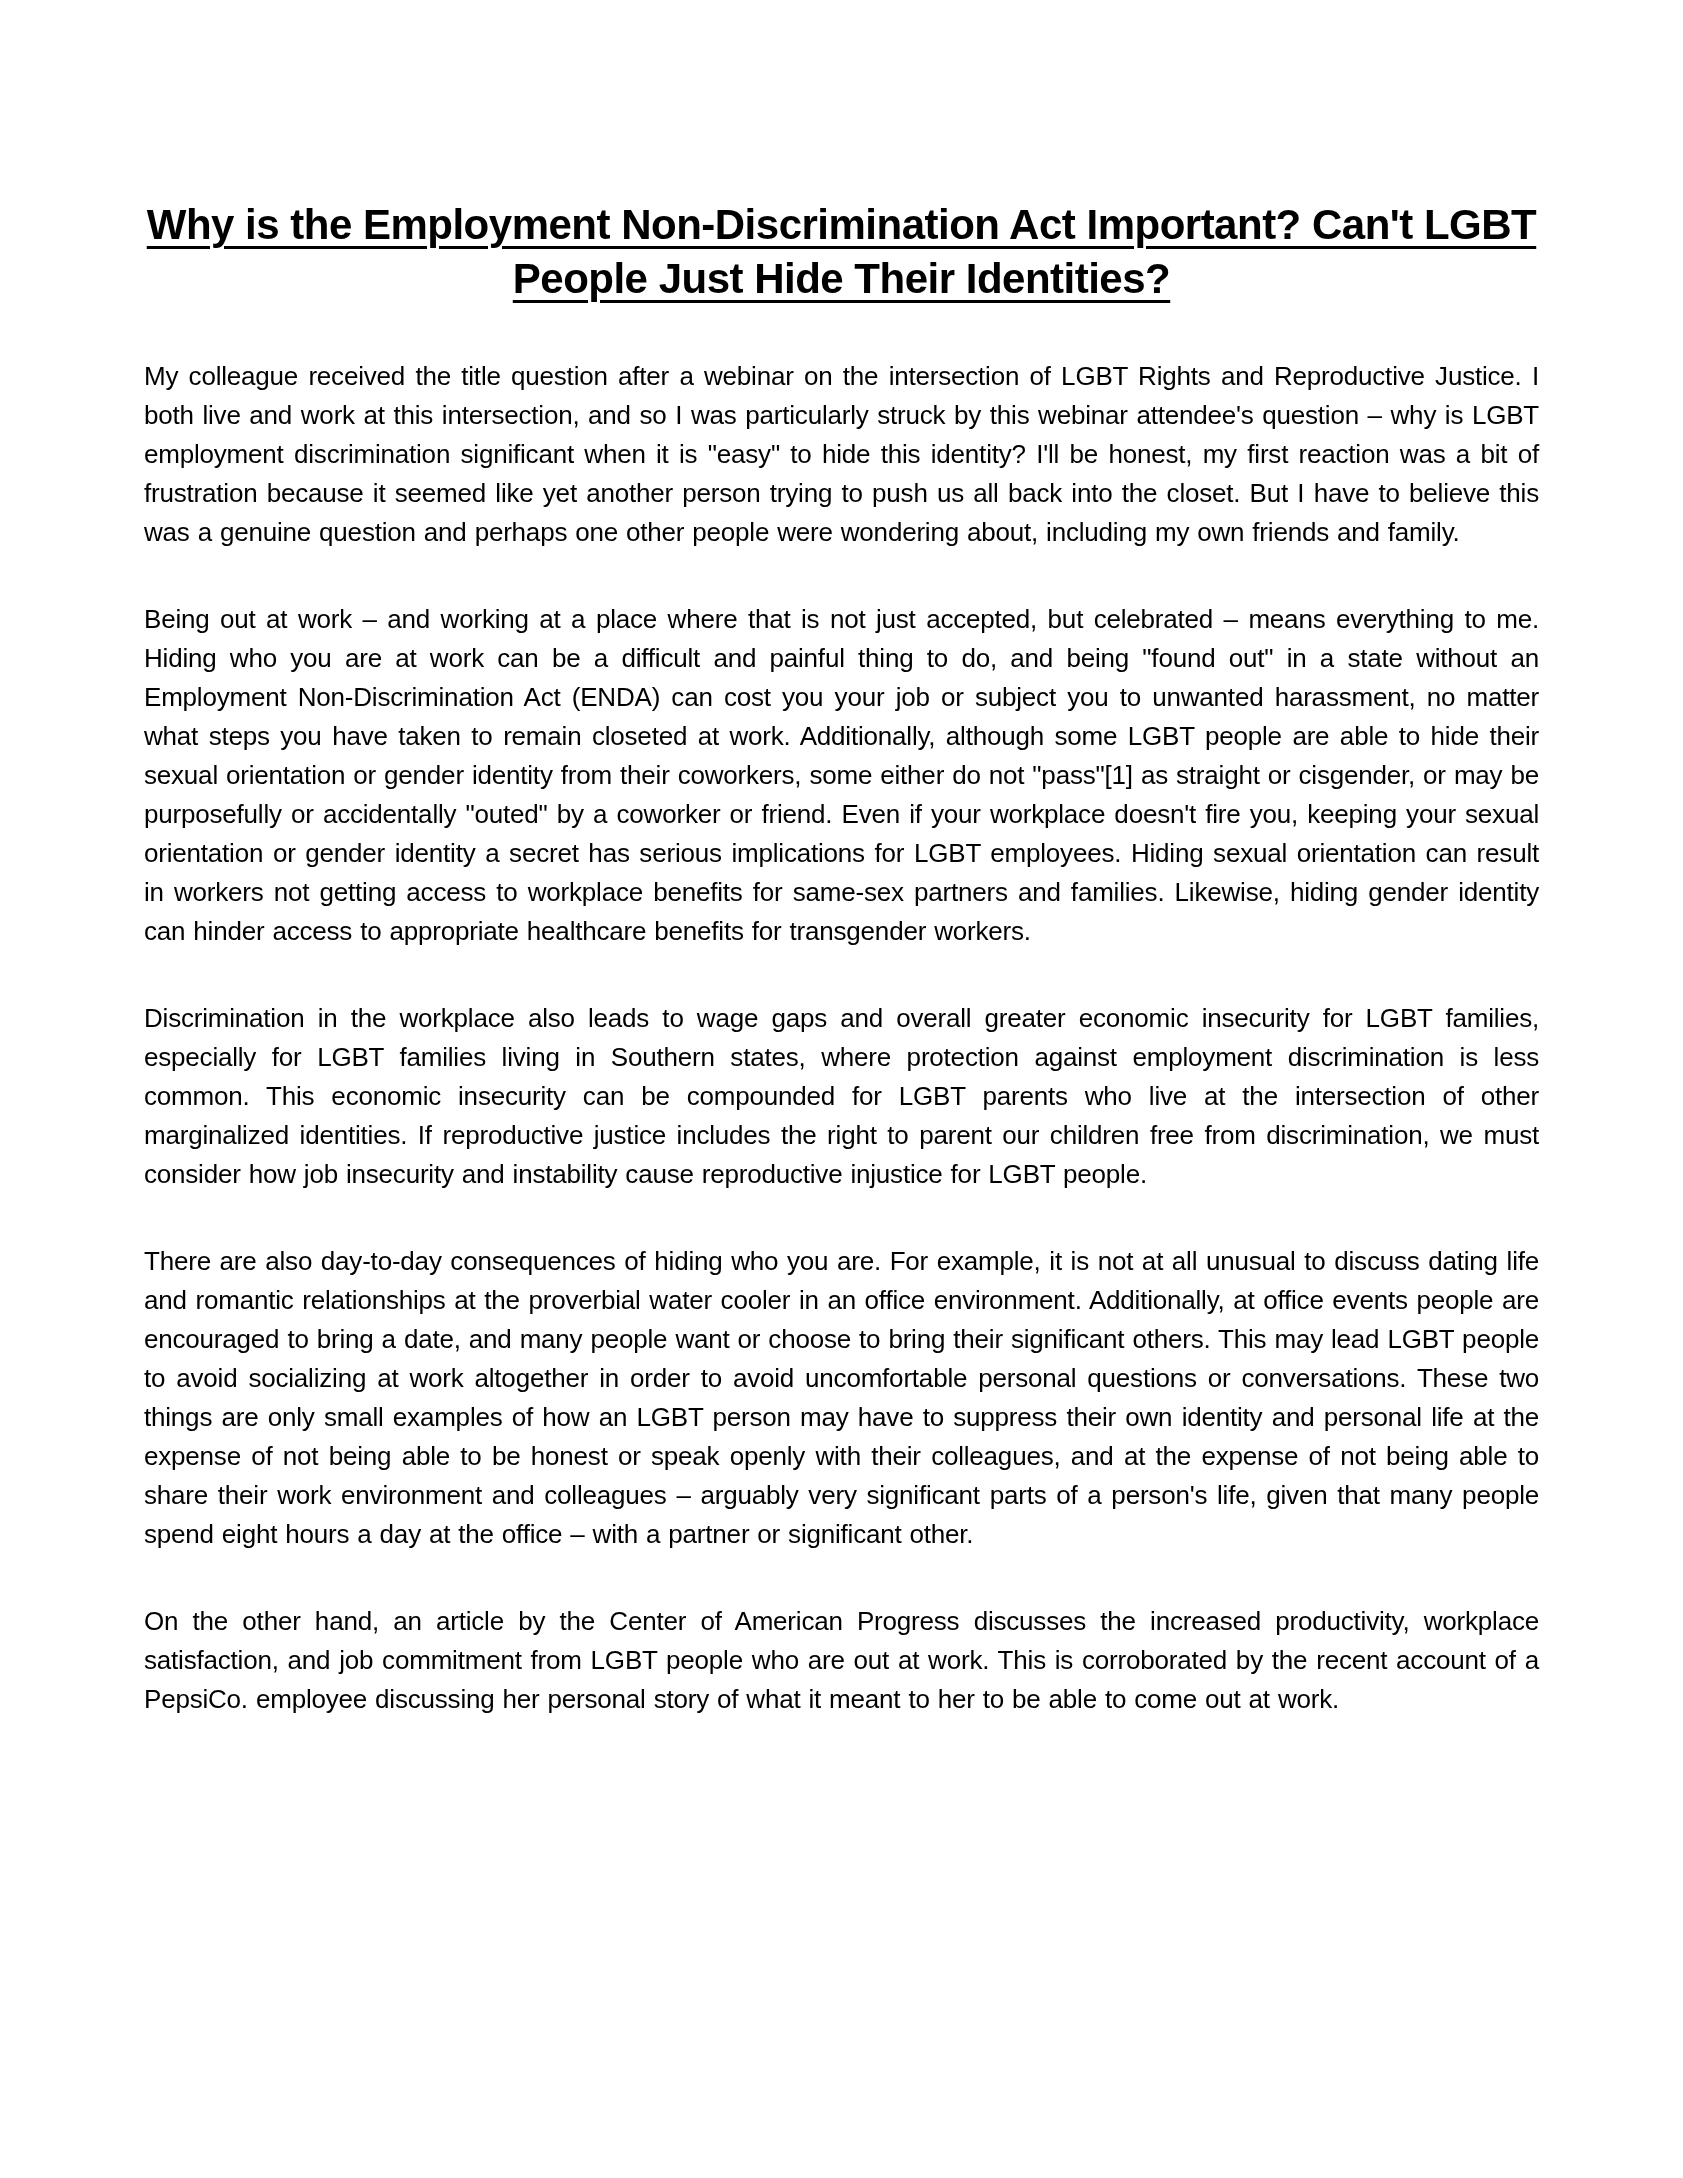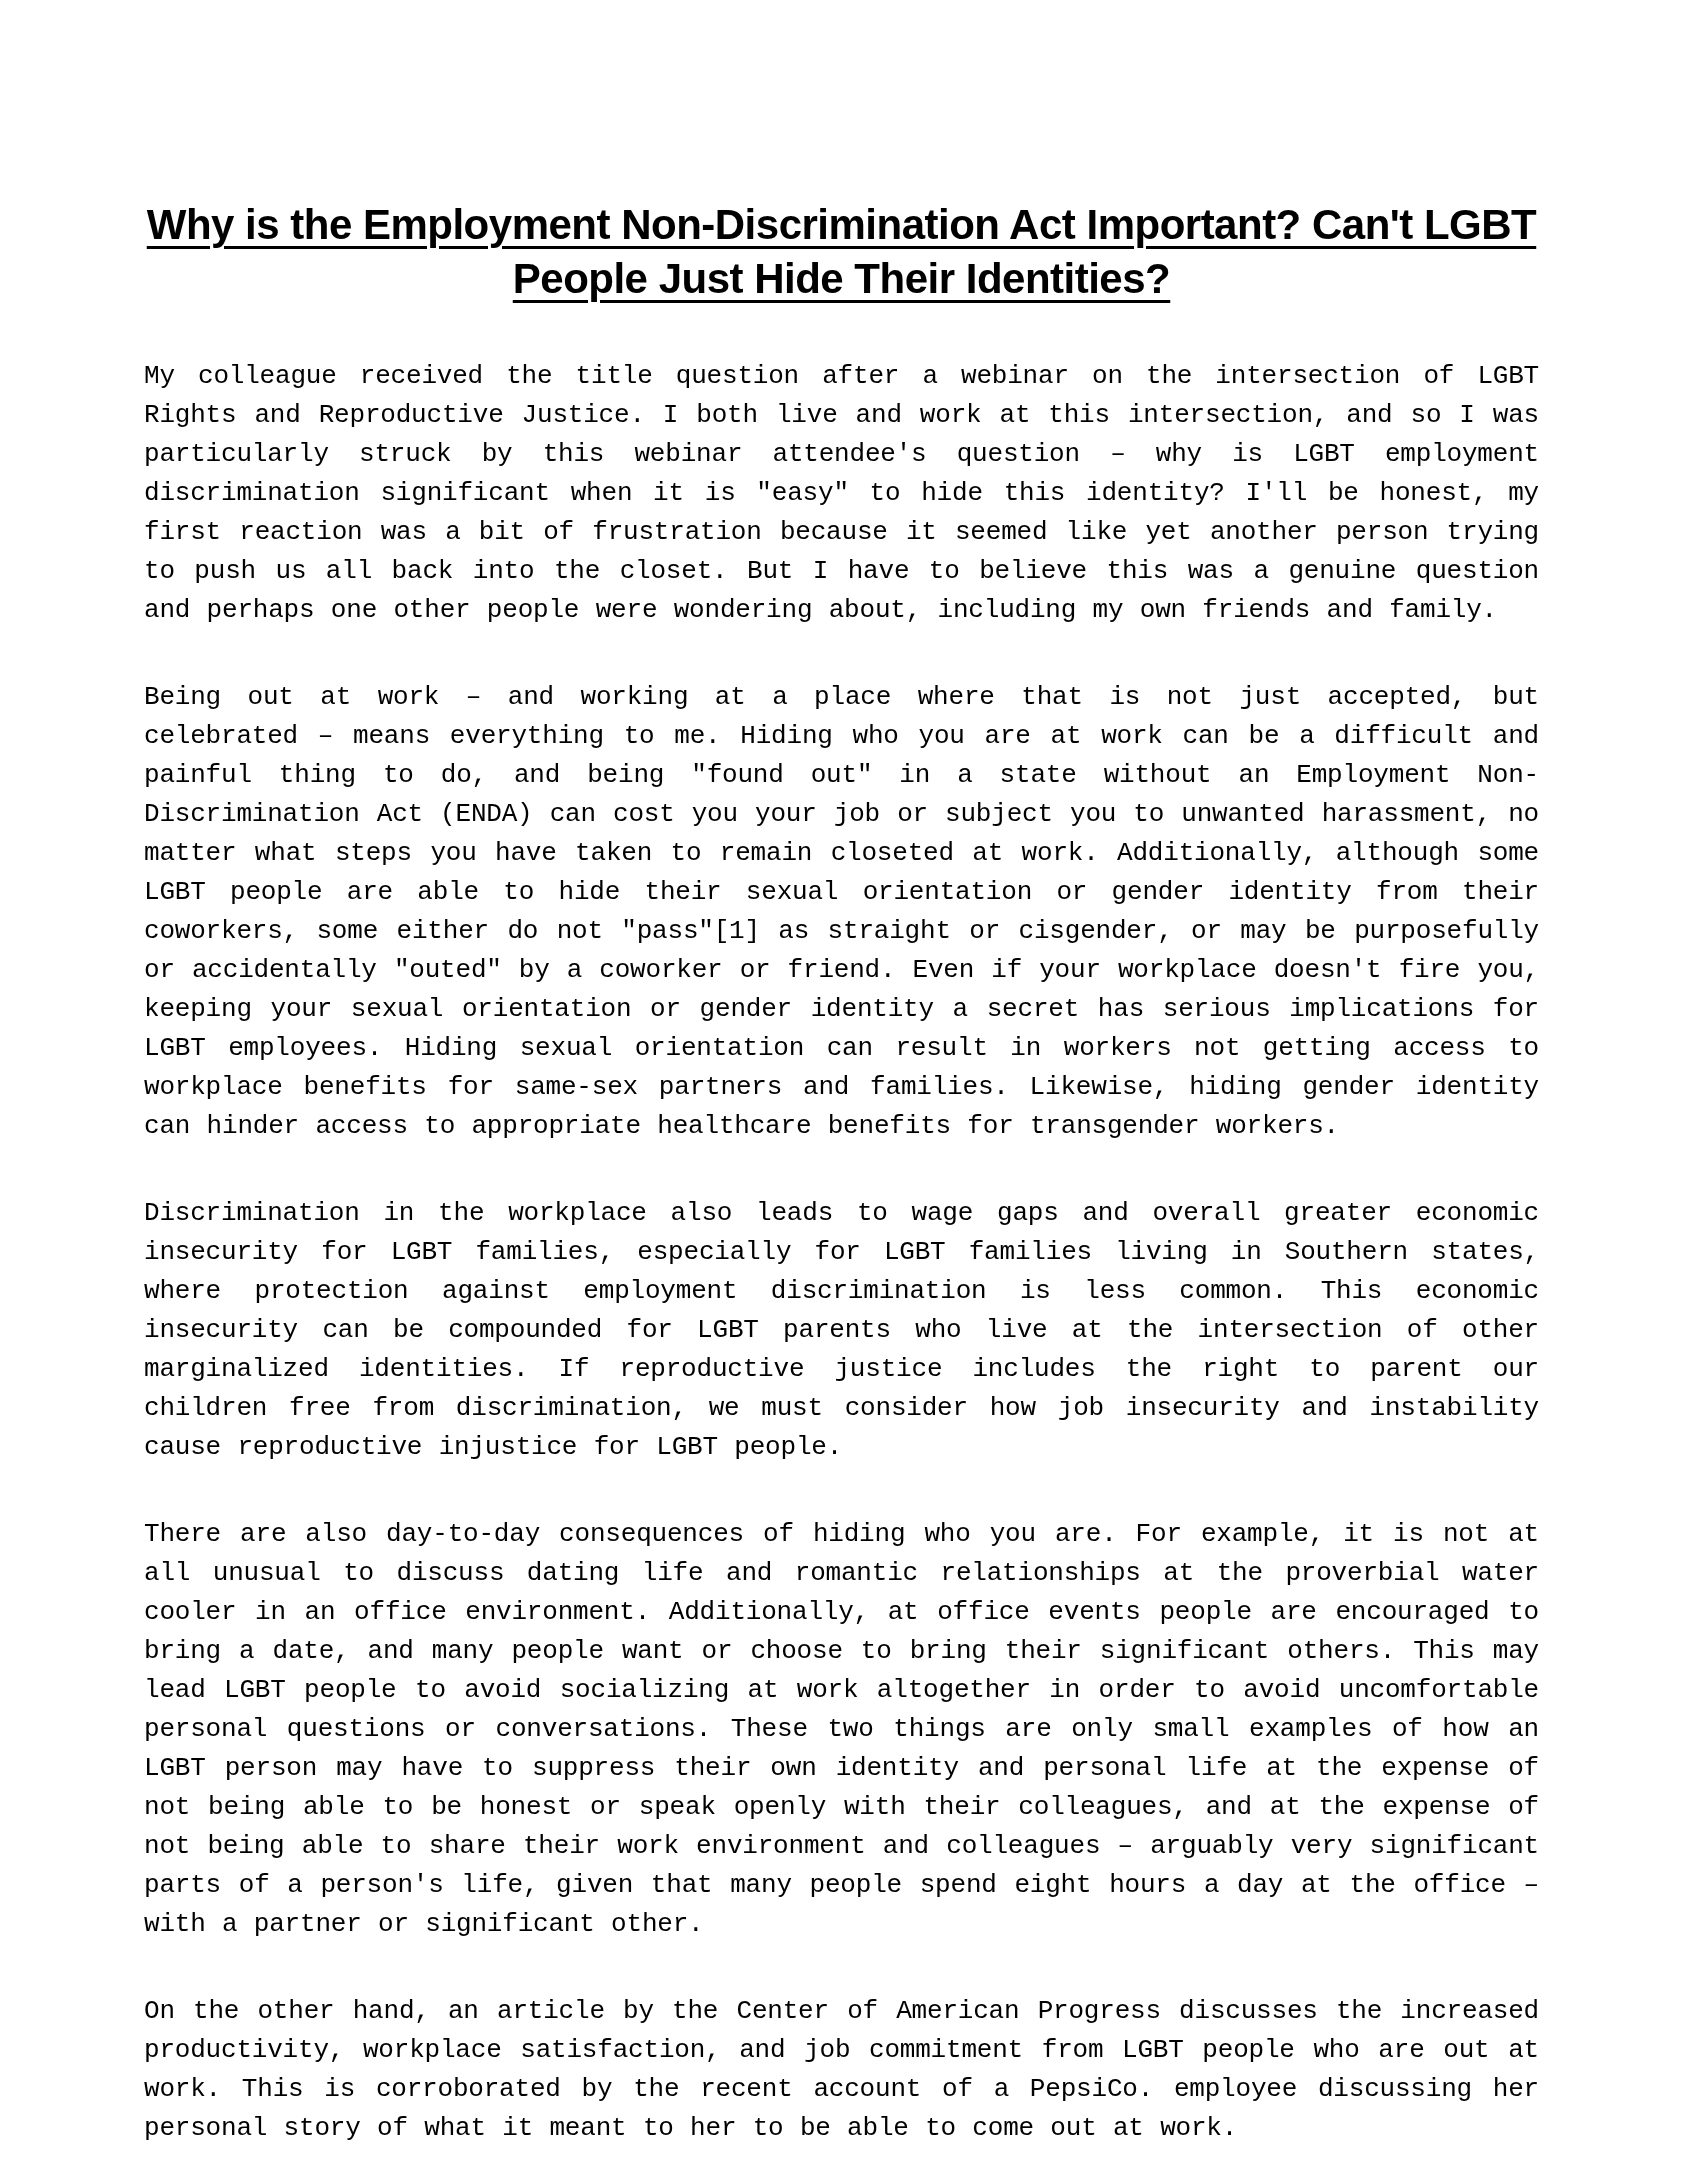--- a/index.html
+++ b/index.html
@@ -30,21 +30,20 @@
     letter-spacing: -0.5px;
   }
   .doc-body p {
     margin: 0 0 48px 0;
     font-size: 26px;
     line-height: 39px;
     text-align: justify;
     text-align-last: left;
     letter-spacing: -0.2px;
     word-spacing: 1px;
-    font-family: Liberation Mono, monospace;
   }
 </style>
 </head>
 <body>
 
 <div class="page">
   <h1 class="doc-title">Why is the Employment Non-Discrimination Act Important? Can't LGBT People Just Hide Their Identities?</h1>
   <div class="doc-body">
     <p>My colleague received the title question after a webinar on the intersection of LGBT Rights and Reproductive Justice. I both live and work at this intersection, and so I was particularly struck by this webinar attendee's question – why is LGBT employment discrimination significant when it is "easy" to hide this identity? I'll be honest, my first reaction was a bit of frustration because it seemed like yet another person trying to push us all back into the closet. But I have to believe this was a genuine question and perhaps one other people were wondering about, including my own friends and family.</p>
     <p>Being out at work – and working at a place where that is not just accepted, but celebrated – means everything to me. Hiding who you are at work can be a difficult and painful thing to do, and being "found out" in a state without an Employment Non-Discrimination Act (ENDA) can cost you your job or subject you to unwanted harassment, no matter what steps you have taken to remain closeted at work. Additionally, although some LGBT people are able to hide their sexual orientation or gender identity from their coworkers, some either do not "pass"[1] as straight or cisgender, or may be purposefully or accidentally "outed" by a coworker or friend. Even if your workplace doesn't fire you, keeping your sexual orientation or gender identity a secret has serious implications for LGBT employees. Hiding sexual orientation can result in workers not getting access to workplace benefits for same-sex partners and families. Likewise, hiding gender identity can hinder access to appropriate healthcare benefits for transgender workers.</p>

